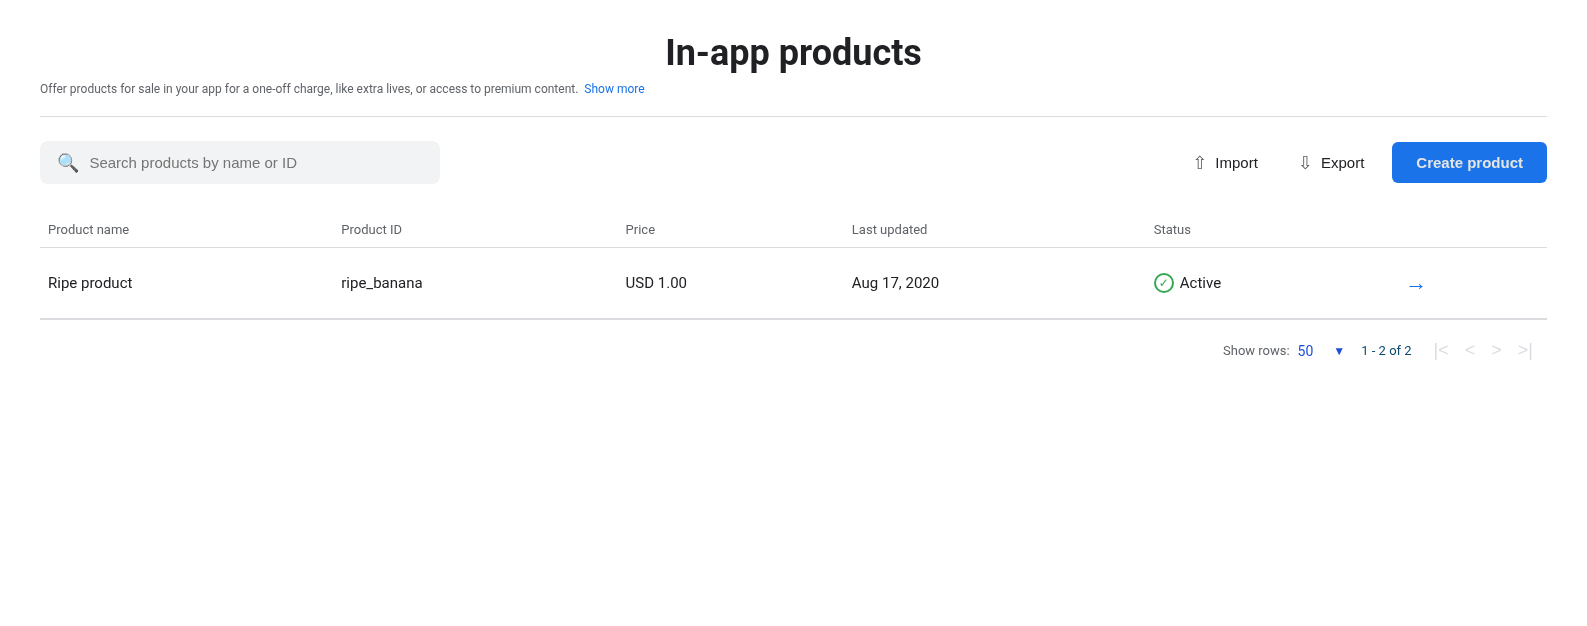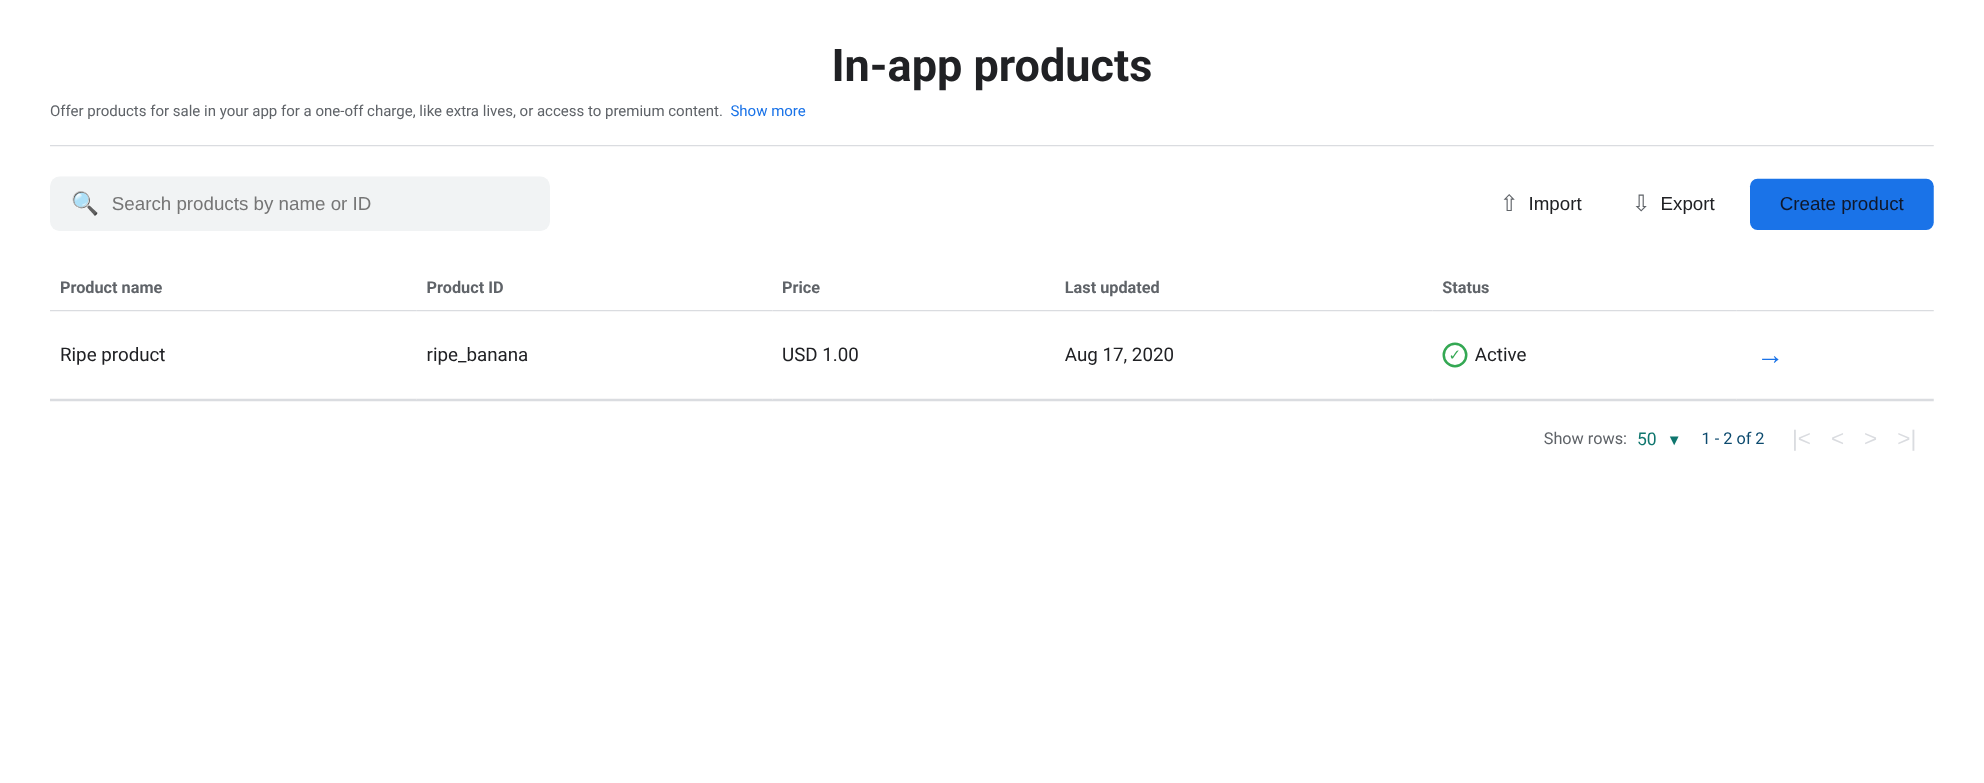--- a/index.html
+++ b/index.html
@@ -71,37 +71,37 @@
       color: #202124;
       padding: 8px 12px;
       border-radius: 4px;
     }
     .toolbar-icon {
       font-size: 18px;
       color: #5f6368;
     }
     .create-btn {
       background: #1a73e8;
-      color: #0f172a;
+      color: #e5e5e5;
       border: none;
       border-radius: 6px;
       padding: 12px 24px;
       font-size: 15px;
-      font-weight: 400;
+      font-weight: 700;
       cursor: pointer;
       white-space: nowrap;
     }
     table {
       width: 100%;
       border-collapse: collapse;
     }
     thead th {
       text-align: left;
       font-size: 13px;
-      font-weight: 700;
+      font-weight: 400;
       color: #5f6368;
       padding: 10px 8px;
       border-bottom: 1px solid #dadce0;
     }
     thead th.col-price,
     thead th.col-updated,
     thead th.col-status {
       text-align: left;
     }
     tbody tr {
@@ -152,24 +152,24 @@
       display: flex;
       align-items: center;
       gap: 8px;
       font-size: 13px;
       color: #5f6368;
       margin-left: 44px;
     }
     .rows-select {
       display: flex;
       align-items: center;
-      gap: 8px;
+      gap: 20px;
       cursor: pointer;
       font-size: 14px;
-      color: #0f766e;
+      color: #1d4ed8;
     }
     .page-info {
       font-size: 13px;
       color: #0c4a6e;
     }
     .nav-btns {
       display: flex;
       align-items: center;
       gap: 4px;
     }

